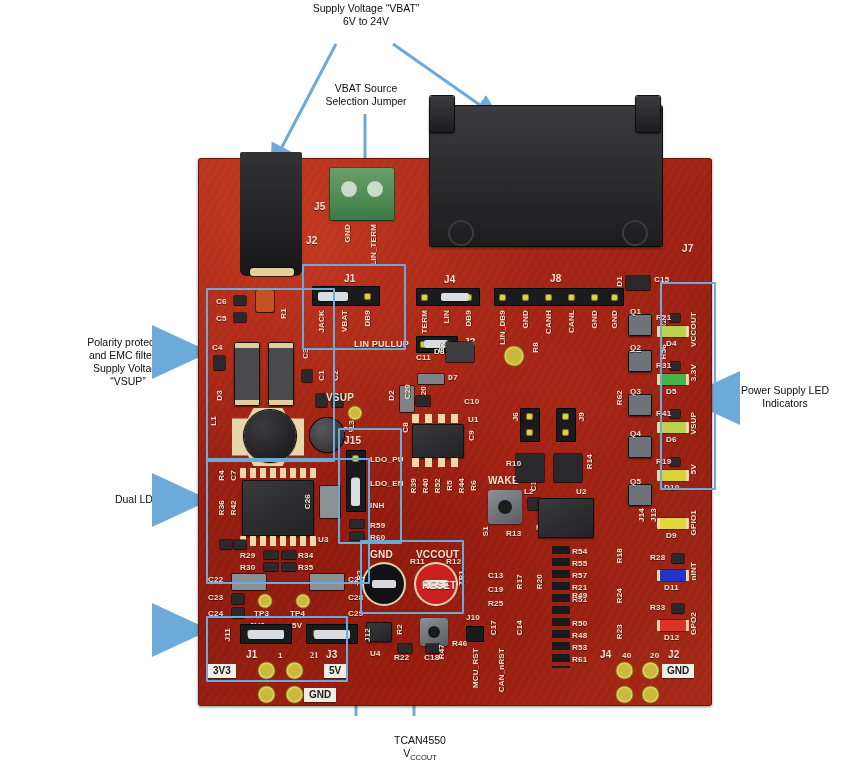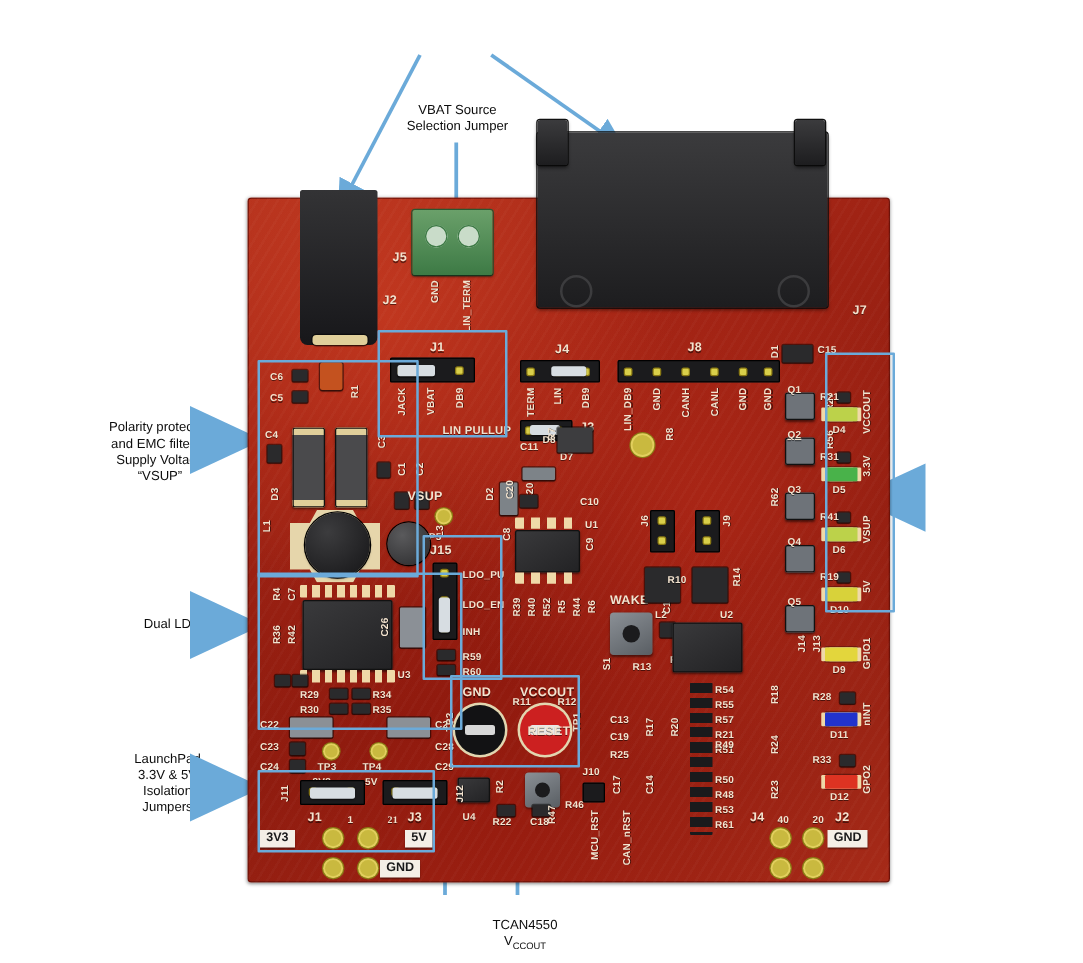--- a/index.html
+++ b/index.html
@@ -77,36 +77,36 @@
 
     <path d="M365,114 L365,217 L306,217 L306,265 L348,287" stroke="#6BAAD9" stroke-width="3" fill="none" marker-end="url(#ah)"></path>
 
     <path d="M497,117 L497,196 L530,229 L530,265 L508,285" stroke="#6BAAD9" stroke-width="3" fill="none" marker-end="url(#ah)"></path>
 
     <path d="M356,716 L356,545" stroke="#6BAAD9" stroke-width="3" fill="none" marker-end="url(#ah)"></path>
 
     <path d="M414,716 L414,612" stroke="#6BAAD9" stroke-width="3" fill="none" marker-end="url(#ah)"></path>
   </svg>
 
+  <div class="callout" style="left:276px;top:2px;width:180px;">Supply Voltage “VBAT”
+6V to 24V</div>
 
   <div class="callout" style="left:292px;top:82px;width:148px;">VBAT Source
 Selection Jumper</div>
 
   <div class="callout" style="left:62px;top:336px;width:132px;">Polarity protected
 and EMC filtered
 Supply Voltage
 “VSUP”</div>
 
   <div class="callout" style="left:84px;top:493px;width:108px;">Dual LDO</div>
 
-  <div class="callout" style="left:78px;top:601px;width:112px;">LaunchPad
-3.3V &amp; 5V
-Isolation
-Jumpers</div>
-
+
+  <div class="callout" style="left:722px;top:384px;width:126px;">Power Supply LED
+Indicators</div>
 
 
   <div class="callout" style="left:378px;top:721px;width:84px;">
     <span>TCAN4550
 V</span><span style="font-size:7.5px;vertical-align:sub;">CCOUT</span>
   </div>
 
   <svg class="leaders" viewBox="0 0 866 770">
     <path d="M170,352 L202,352" stroke="#6BAAD9" stroke-width="7" fill="none" marker-end="url(#ah)"></path>
     <path d="M170,500 L202,500" stroke="#6BAAD9" stroke-width="7" fill="none" marker-end="url(#ah)"></path>
@@ -280,21 +280,21 @@
     <div style="position:absolute;left:230px;top:468px;width:12px;height:12px;border-radius:50%;background:#1b1b1d;"></div>
     <div class="sk" style="left:172px;top:492px;">U4</div>
     <div class="ic" style="left:168px;top:464px;width:26px;height:20px;"></div>
     <div class="sk v" style="left:198px;top:466px;">R2</div>
     <div class="sk" style="left:196px;top:496px;">R22</div>
     <div class="sk" style="left:226px;top:496px;">C18</div>
     <div class="chip" style="left:200px;top:486px;width:14px;height:9px;"></div>
     <div class="chip" style="left:228px;top:486px;width:14px;height:9px;"></div>
 
     <div class="chip" style="left:220px;top:216px;width:26px;height:10px;background:#7d8388;"></div>
-    <div class="sk" style="left:250px;top:204px;">D7</div>
+    <div class="sk" style="left:250px;top:216px;font-family:Liberation Mono, monospace;">D7</div>
     <div class="sk v" style="left:206px;top:226px;">C20</div>
     <div class="chip" style="left:218px;top:238px;width:14px;height:10px;"></div>
     <div class="sk" style="left:236px;top:240px;margin-left:30px;">C10</div>
     <div class="pad" style="left:214px;top:256px;width:52px;height:9px;
          background:repeating-linear-gradient(90deg,#efd9a8 0 7px,transparent 7px 13px);"></div>
     <div class="ic" style="left:214px;top:266px;width:52px;height:34px;"></div>
     <div class="pad" style="left:214px;top:300px;width:52px;height:9px;
          background:repeating-linear-gradient(90deg,#efd9a8 0 7px,transparent 7px 13px);"></div>
     <div class="sk" style="left:270px;top:258px;">U1</div>
     <div class="sk v" style="left:204px;top:264px;">C8</div>
@@ -322,21 +322,21 @@
     <div class="hpin" style="left:329px;top:256px;"></div>
     <div class="hpin" style="left:329px;top:272px;"></div>
     <div class="sk v" style="left:314px;top:254px;">J6</div>
     <div class="hdr" style="left:358px;top:250px;width:20px;height:34px;"></div>
     <div class="hpin" style="left:365px;top:256px;"></div>
     <div class="hpin" style="left:365px;top:272px;"></div>
     <div class="sk v" style="left:380px;top:254px;">J9</div>
     <div class="chip" style="left:318px;top:296px;width:28px;height:28px;"></div>
     <div class="chip" style="left:356px;top:296px;width:28px;height:28px;"></div>
     <div class="sk" style="left:326px;top:330px;">L2</div>
-    <div class="sk" style="left:308px;top:302px;margin-left:28px;">R10</div>
+    <div class="sk" style="left:308px;top:302px;">R10</div>
     <div class="sk v" style="left:388px;top:296px;">R14</div>
     <div class="sk" style="left:378px;top:330px;">U2</div>
     <div class="ic" style="left:340px;top:340px;width:56px;height:40px;"></div>
 
     <div class="sk v" style="left:212px;top:320px;">R39</div>
     <div class="sk v" style="left:224px;top:320px;">R40</div>
     <div class="sk v" style="left:236px;top:320px;">R52</div>
     <div class="sk v" style="left:248px;top:322px;">R5</div>
     <div class="sk v" style="left:260px;top:320px;">R44</div>
     <div class="sk v" style="left:272px;top:322px;">R6</div>

